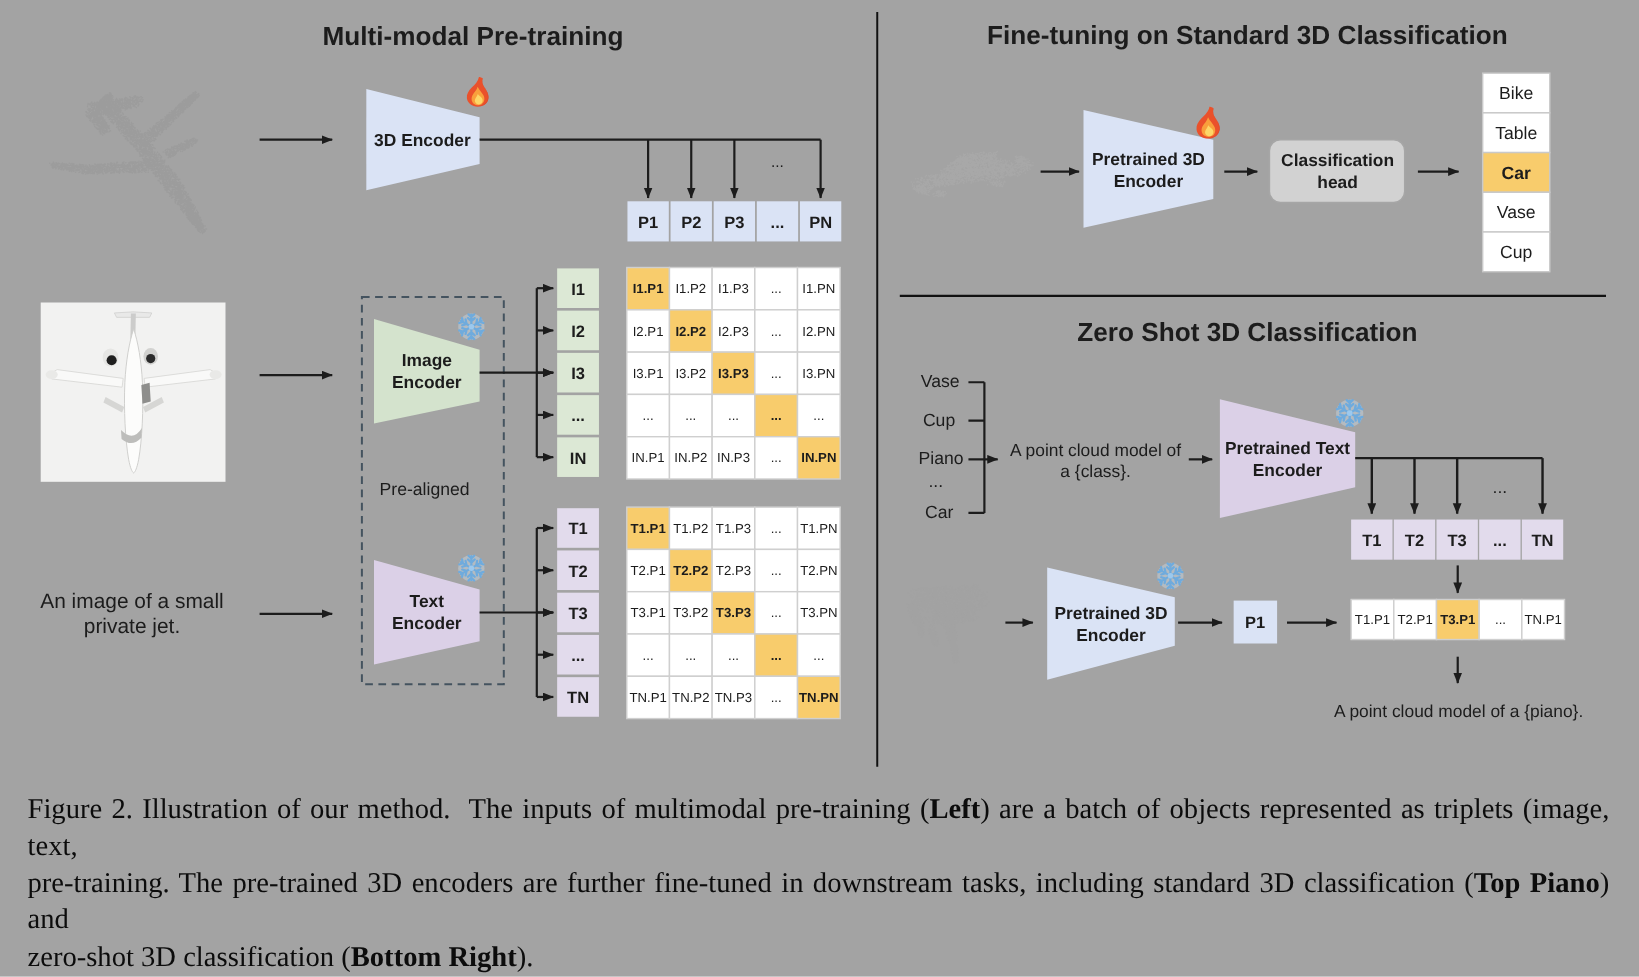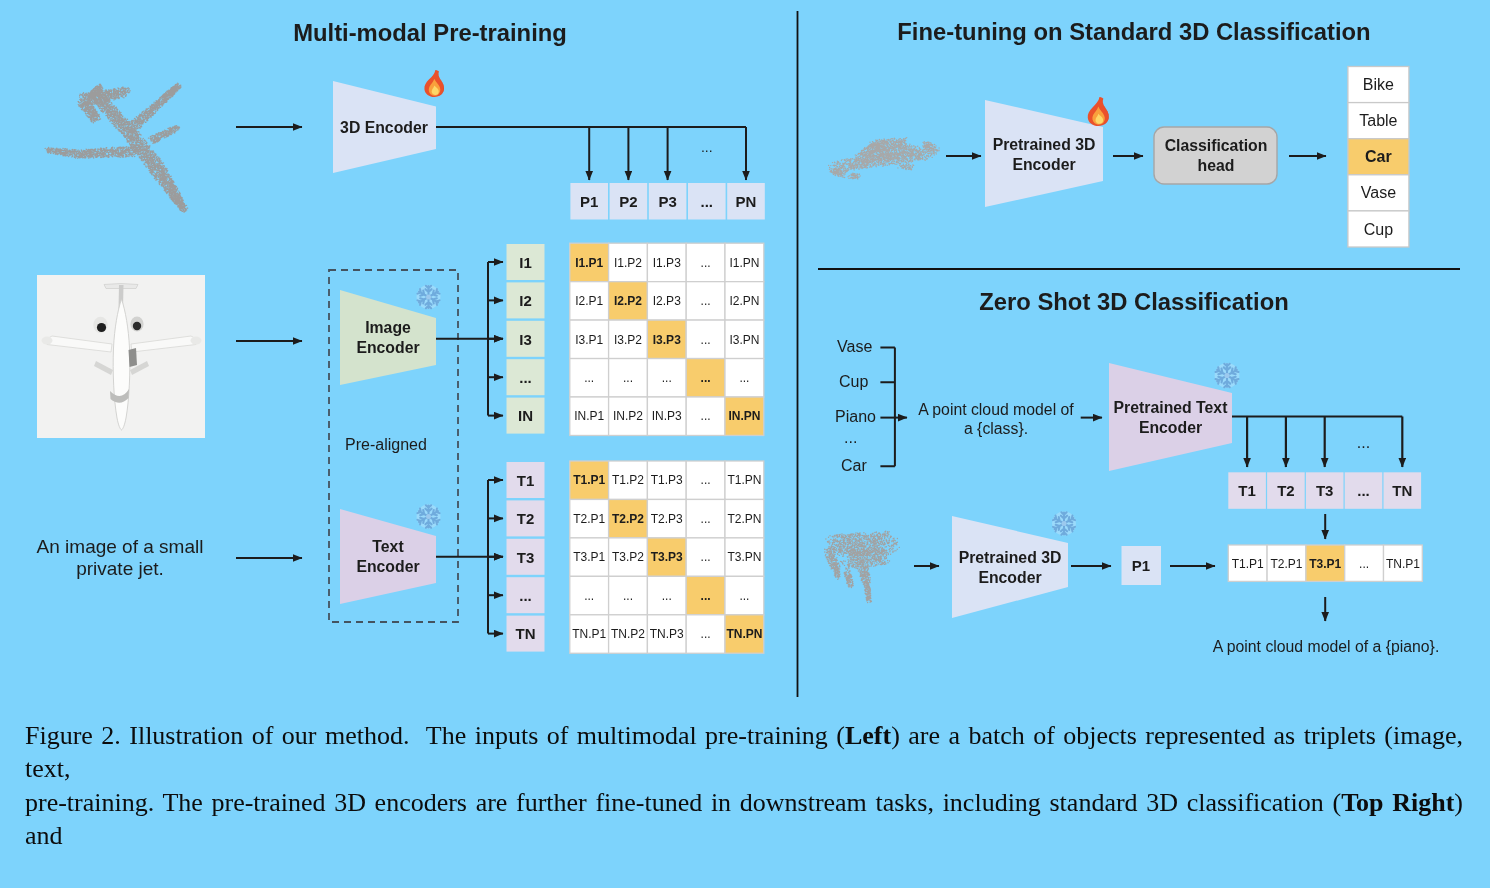--- a/index.html
+++ b/index.html
@@ -1,15 +1,15 @@
 <!DOCTYPE html>
 <html><head><meta charset="utf-8">
 <style>
 html,body{margin:0;padding:0;background:#fff;}
-#page{position:relative;width:1490px;height:888px;background:#7dd3fc;overflow:hidden;}
+#page{position:relative;width:1490px;height:888px;background:#a3a3a3;overflow:hidden;}
 #cap{position:absolute;left:25px;top:719px;width:1438px;
  font-family:"Liberation Serif",serif;font-size:26px;line-height:33.4px;color:#0c0c0c;}
 #cap .j{text-align:justify;text-align-last:justify;}
 #cap div{white-space:normal;}
 </style></head>
 <body>
 <div id="page">
 <svg width="1490" height="698" viewBox="0 0 1490 698" style="position:absolute;left:0;top:0">
       <defs>
         <marker id="ah" markerUnits="userSpaceOnUse" markerWidth="12" markerHeight="10" refX="9.5" refY="4" orient="auto">
@@ -380,14 +380,15 @@
           </g>
           <g transform="rotate(300)">
             <path d="M0 0 V-9.6 M0 -4.4 L-2.7 -6.9 M0 -4.4 L2.7 -6.9 M0 -7.8 L-2.3 -9.9 M0 -7.8 L2.3 -9.9"></path>
           </g>
         </g>
         <circle r="2.2" fill="#9cc9ee"></circle>
       </g>
     </svg>
 <div id="cap">
       <div class="j">Figure 2. Illustration of our method.&nbsp; The inputs of multimodal pre-training (<b>Left</b>) are a batch of objects represented as triplets (image, text,</div>
-      <div class="j">pre-training. The pre-trained 3D encoders are further fine-tuned in downstream tasks, including standard 3D classification (<b>Top Right</b>) and</div>
+      <div class="j">pre-training. The pre-trained 3D encoders are further fine-tuned in downstream tasks, including standard 3D classification (<b>Top Piano</b>) and</div>
+      <div>zero-shot 3D classification (<b>Bottom Right</b>).</div>
     </div>
 </div>
 </body></html>

